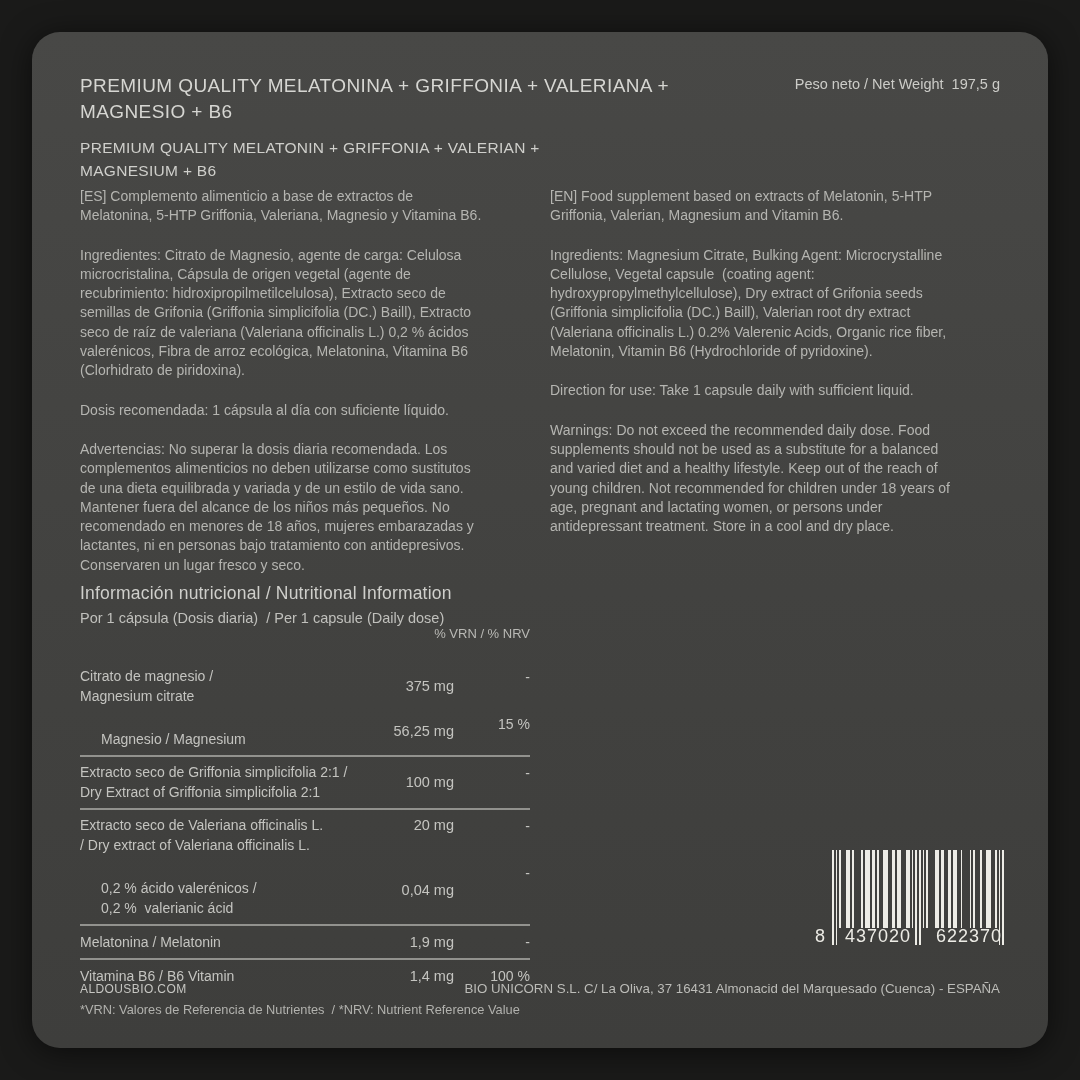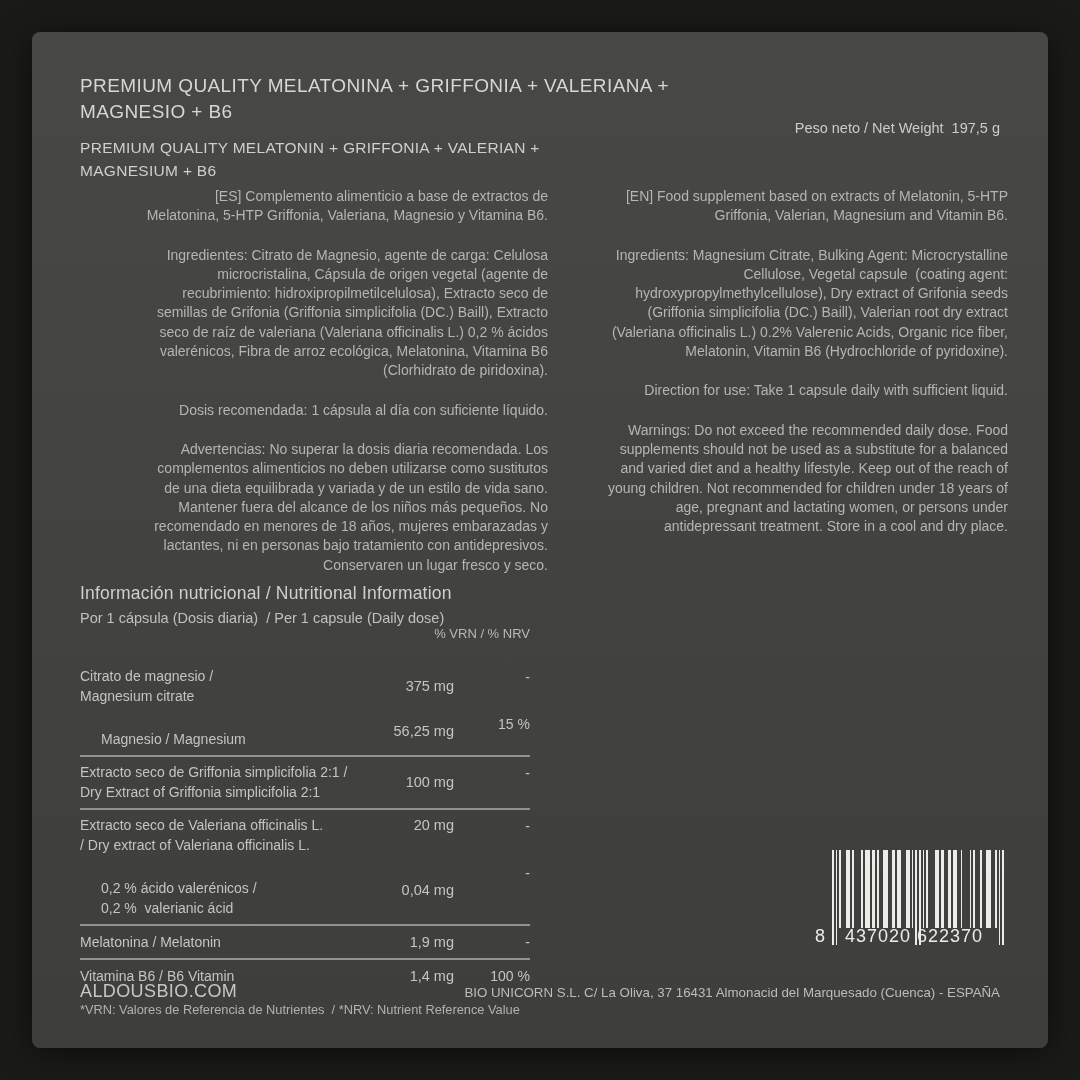--- a/index.html
+++ b/index.html
@@ -5,43 +5,43 @@
   html,body{margin:0;padding:0;}
   body{
     width:1080px;height:1080px;position:relative;
     background:#1a1a19;
     font-family:"Liberation Sans","DejaVu Sans",sans-serif;
     -webkit-font-smoothing:antialiased;
   }
   .card{
     position:absolute;left:32px;top:32px;width:1016px;height:1016px;
     background:linear-gradient(180deg,#484846 0%,#424240 55%,#3e3e3c 100%);
-    border-radius:8px;
+    border-radius:28px;
     box-shadow:0 4px 30px rgba(0,0,0,.55);
     overflow:hidden;
   }
   .pre{white-space:pre-wrap;}
   
   .title-es{
     position:absolute;left:48px;top:41px;width:660px;
     font-size:19px;line-height:26px;letter-spacing:.4px;
     color:#d6d6d2;white-space:pre-line;
   }
   .title-en{
     position:absolute;left:48px;top:104px;width:660px;
     font-size:15.5px;line-height:23px;letter-spacing:.3px;
     color:#cfcfcb;white-space:pre-line;
   }
   .netweight{
     position:absolute;right:48px;top:44px;
-    font-size:14.5px;color:#ccccc8;white-space:pre;margin-top:44px;
+    font-size:14.5px;color:#ccccc8;white-space:pre;
   }
   
   .col{position:absolute;top:155px;font-size:14px;line-height:19.3px;color:#b5b5b1;}
-  .col p{margin:0 0 20px 0;text-align:right;}
+  .col p{margin:0 0 20px 0;}
   .col-left{left:48px;width:468px;}
   .col-right{left:518px;width:458px;}
   
   .nutrition{position:absolute;left:48px;top:551px;width:450px;color:#c4c4c0;}
   .nut-title{font-size:17.5px;letter-spacing:.2px;color:#cfcfcb;margin-bottom:6px;}
   .nut-sub{font-size:14.5px;color:#c0c0bc;white-space:pre;}
   .nut-colhead{font-size:13px;color:#b9b9b5;text-align:right;margin-bottom:20px;white-space:pre;}
   .nut-row{display:flex;align-items:center;padding:5px 0 6px 0;font-size:14px;line-height:20px;}
   .nut-row .name{flex:1;white-space:pre-wrap;}
   .nut-row.indent .name{padding-left:21px;margin-top:16px;}
@@ -50,27 +50,27 @@
   .nut-row.top-align .amt{align-self:flex-start;}
   .nut-row.divider{border-bottom:2px solid #92928e;}
   .nut-row.tight{padding-top:1px;}
   .nut-foot{font-size:12.8px;color:#b2b2ae;margin-top:10px;white-space:pre;}
   
   .barcode{position:absolute;left:800px;top:818px;width:172px;height:125px;}
   .barcode svg{position:absolute;left:0;top:0;width:172px;height:95px;}
   .bc-num{position:absolute;font-size:18px;color:#edece6;top:76px;}
   .bc-first{left:-17px;}
   .bc-g1{left:10px;width:72px;text-align:center;letter-spacing:1px;}
-  .bc-g2{left:82px;width:72px;text-align:center;letter-spacing:1px;}
+  .bc-g2{left:101px;width:72px;text-align:center;letter-spacing:1px;}
   
   .footer{
     position:absolute;left:48px;right:48px;top:949px;
     display:flex;justify-content:space-between;align-items:baseline;
   }
-  .website{font-size:18px;letter-spacing:.4px;color:#c6c6c2;text-align:center;}
+  .website{font-size:12px;letter-spacing:.4px;color:#c6c6c2;text-align:center;}
   .company{font-size:13.3px;color:#bcbcb8;}
 </style>
 </head>
 <body>
 
 <div class="card">
 
   <div class="title-es">PREMIUM QUALITY MELATONINA + GRIFFONIA + VALERIANA +
 MAGNESIO + B6</div>
   <div class="title-en">PREMIUM QUALITY MELATONIN + GRIFFONIA + VALERIAN +

